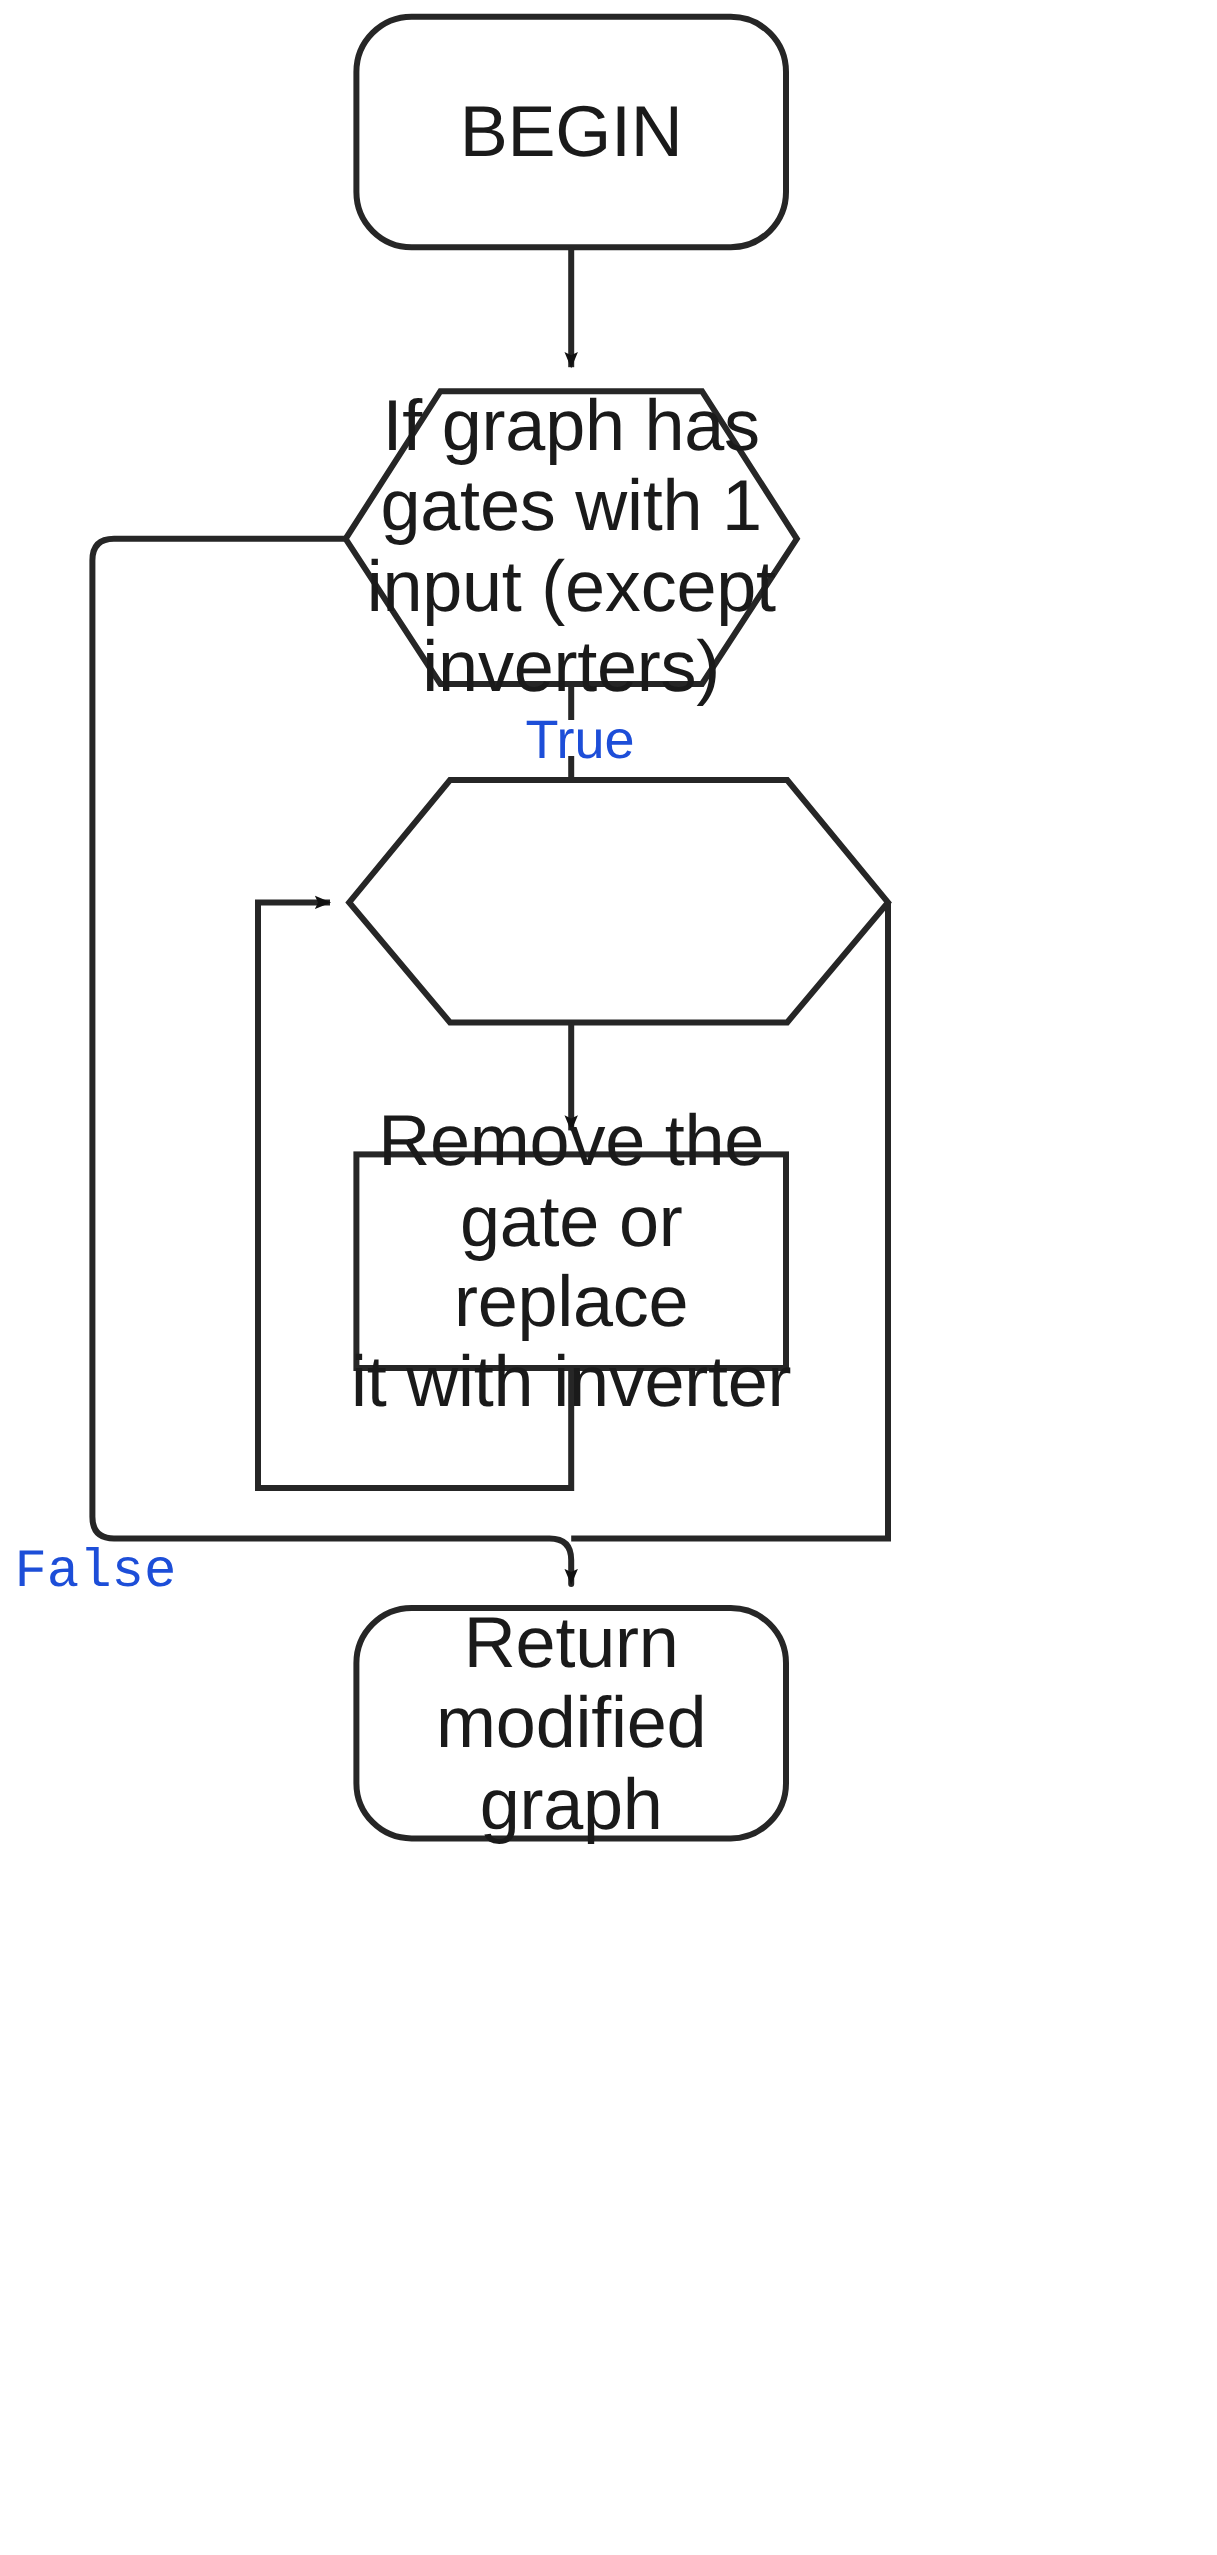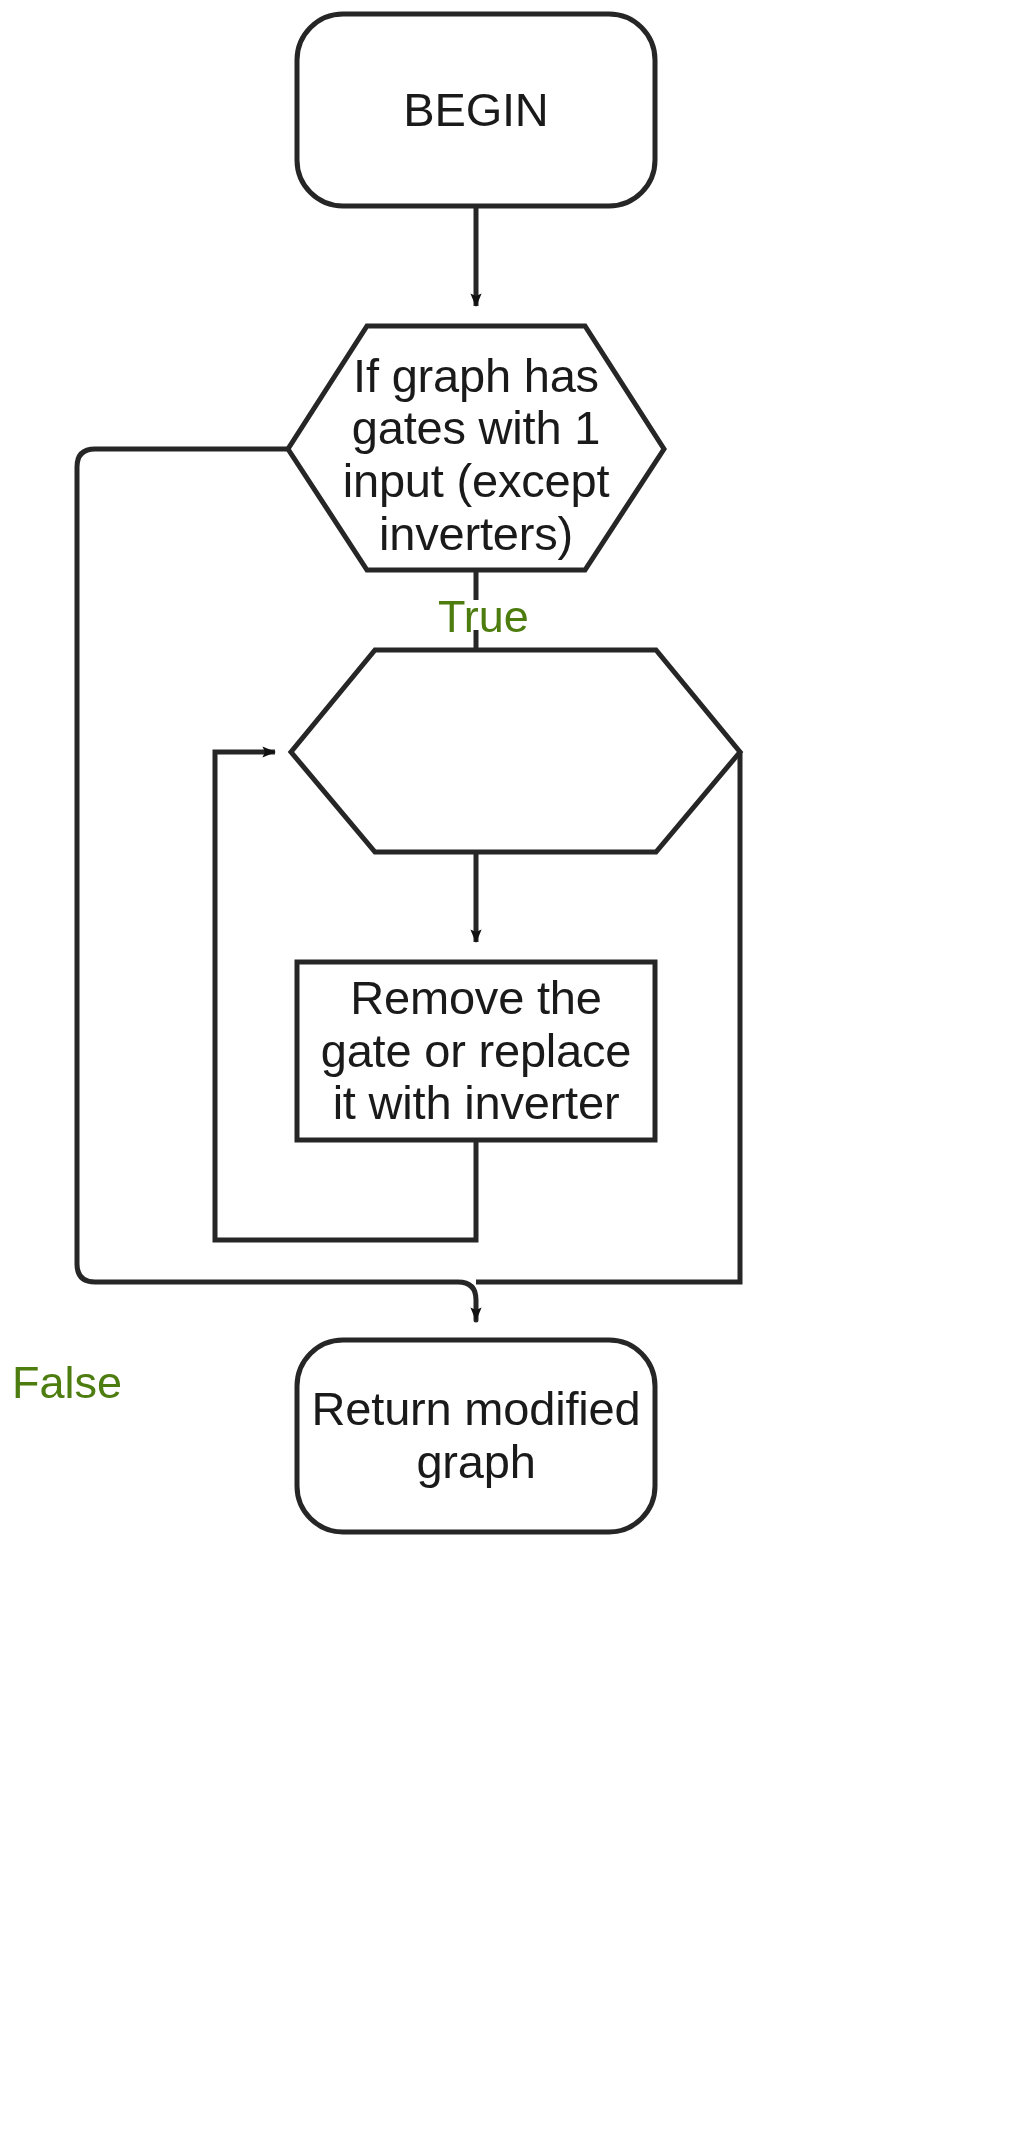--- a/index.html
+++ b/index.html
@@ -11,29 +11,29 @@
   }
   #stage{position:relative;width:1014px;height:2129px;}
   svg#flow{position:absolute;left:0;top:0;width:1014px;height:2129px;display:block;}
   .node-text{
     position:absolute;
     display:flex;
     align-items:center;
     justify-content:center;
     text-align:center;
     color:#1a1a1a;
-    font-size:47px;
+    font-size:60px;
     line-height:1.12;
     white-space:pre-line;
     pointer-events:none;
     letter-spacing:-0.2px;
   }
   .edge-label{
     position:absolute;
-    color:#4d7c0f;
+    color:#1d4ed8;
     font-size:45px;
     line-height:1;
     white-space:nowrap;
   }
 </style>
 </head>
 <body>
 
 <div id="stage">
 
@@ -81,15 +81,15 @@
 
   <div class="node-text" style="left:288px;top:1340px;width:376px;height:192px;">Return modified
 graph</div>
 
   <div class="node-text" style="left:288px;top:962px;width:376px;height:178px;">Remove the
 gate or replace
 it with inverter</div>
 
   <div class="edge-label" style="left:438px;top:594px;">True</div>
 
-  <div class="edge-label" style="left:12px;top:1360px;">False</div>
+  <div class="edge-label" style="left:12px;top:1288px;font-family:Liberation Mono, monospace;">False</div>
 
 </div>
 
 </body></html>

